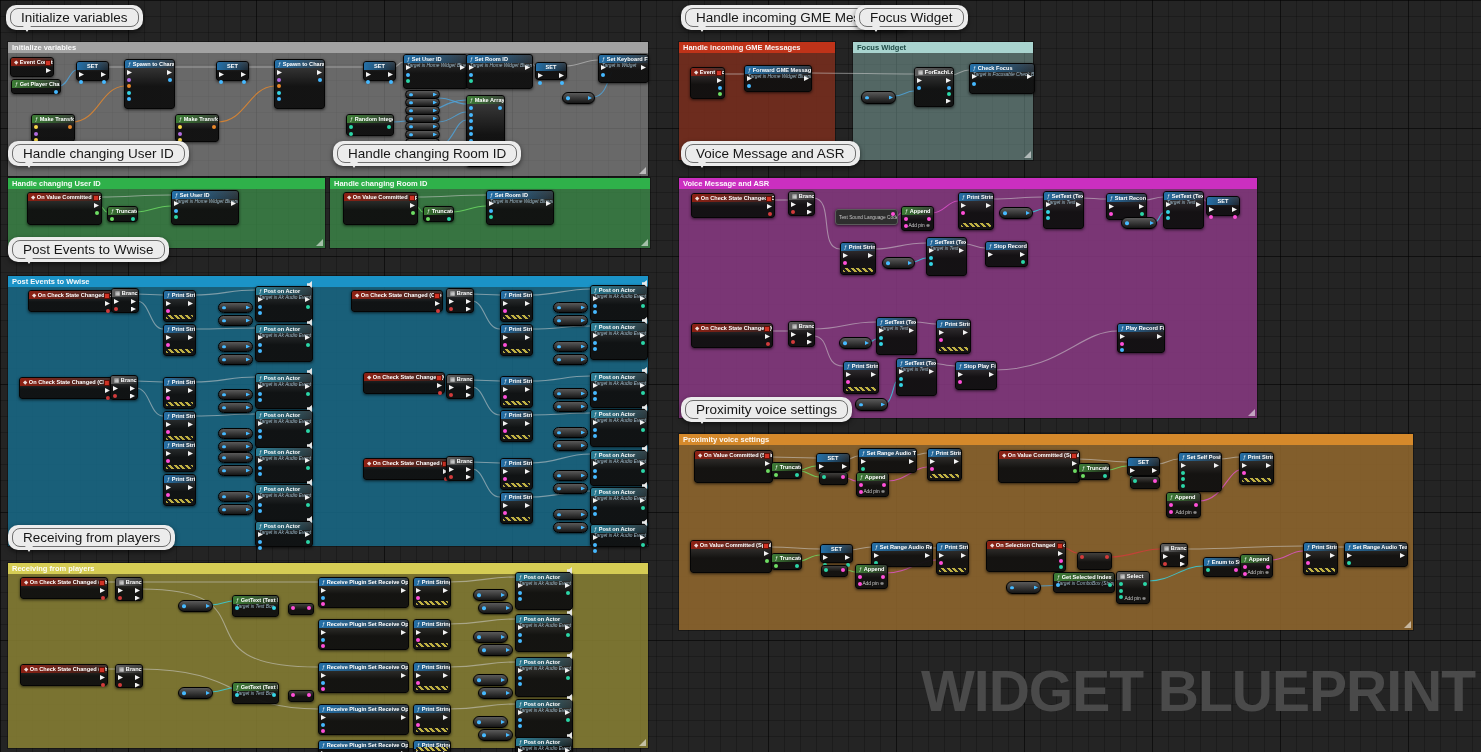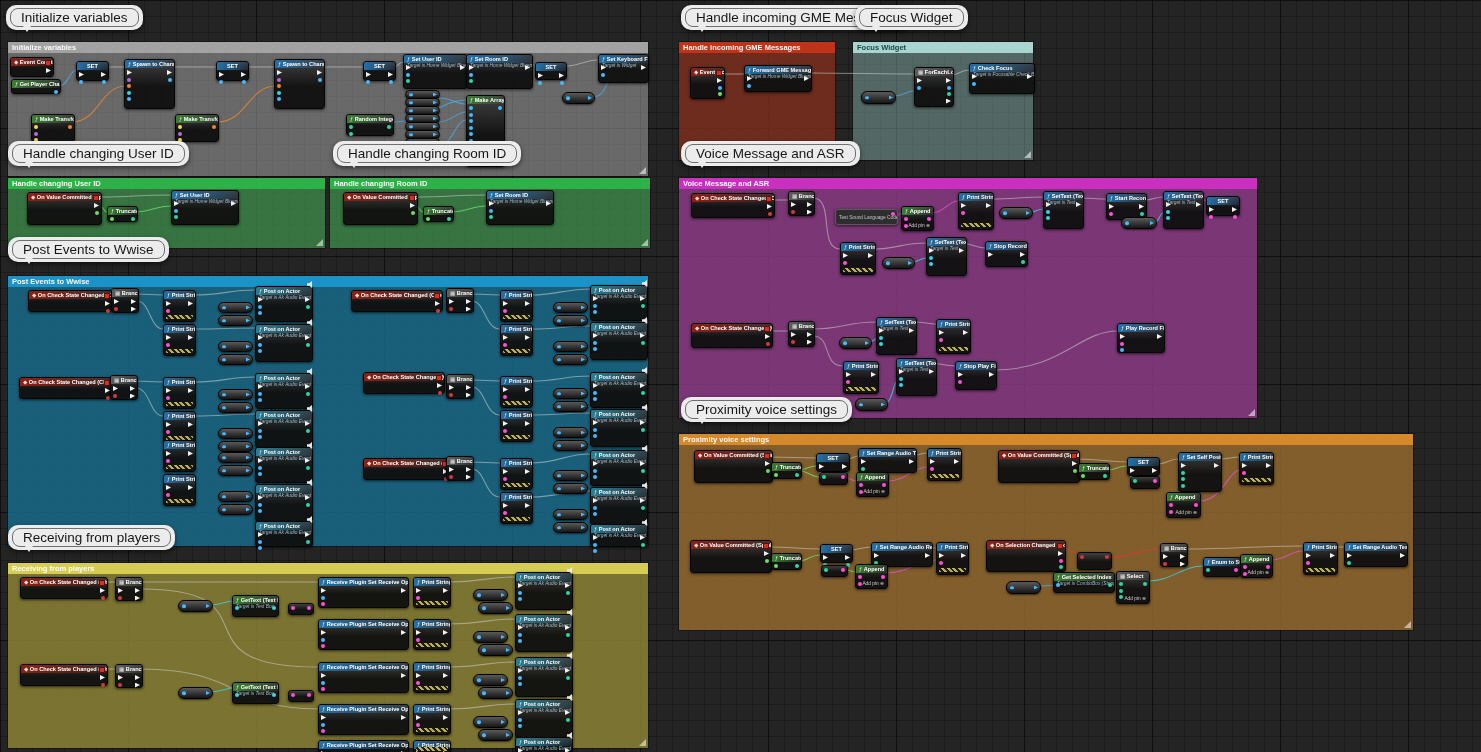--- a/index.html
+++ b/index.html
@@ -73,20 +73,21 @@
     padding:3px 4px;box-shadow:0 2px 5px rgba(0,0,0,.55);}
   .bubble .binner{border:1.5px solid #6f6f6f;border-radius:8px;padding:1px 10px;
     font-size:13.5px;color:#161616;white-space:nowrap;}
   .bubble::after{content:"";position:absolute;left:15px;bottom:-8px;
     border:6px solid transparent;border-top:9px solid #ececec;}
 </style>
 </head>
 <body>
 
 <div id="canvas">
+  <div id="watermark" style="color: rgb(74, 74, 74);">WIDGET BLUEPRINT</div>
   <svg id="wires" width="1481" height="752">
       <path d="M59,86 C68,86 70,70 76,70" stroke="#4da6e0" fill="none" stroke-width="1.1" opacity="0.8"></path>
       <path d="M107,67 L124,67" stroke="#cfcfcf" fill="none" stroke-width="1.1" opacity="0.55"></path>
       <path d="M173,67 L216,67" stroke="#cfcfcf" fill="none" stroke-width="1.1" opacity="0.55"></path>
       <path d="M247,67 L274,67" stroke="#cfcfcf" fill="none" stroke-width="1.1" opacity="0.55"></path>
       <path d="M323,67 L363,67" stroke="#cfcfcf" fill="none" stroke-width="1.1" opacity="0.55"></path>
       <path d="M394,67 C398,67 399,62 403,62" stroke="#cfcfcf" fill="none" stroke-width="1.1" opacity="0.55"></path>
       <path d="M531,62 C533,62 533,66 535,66" stroke="#cfcfcf" fill="none" stroke-width="1.1" opacity="0.55"></path>
       <path d="M565,66 C580,66 584,60 598,60" stroke="#cfcfcf" fill="none" stroke-width="1.1" opacity="0.55"></path>
       <path d="M72,122 C98,122 100,88 124,86" stroke="#e8882a" fill="none" stroke-width="1.1" opacity="0.8"></path>

